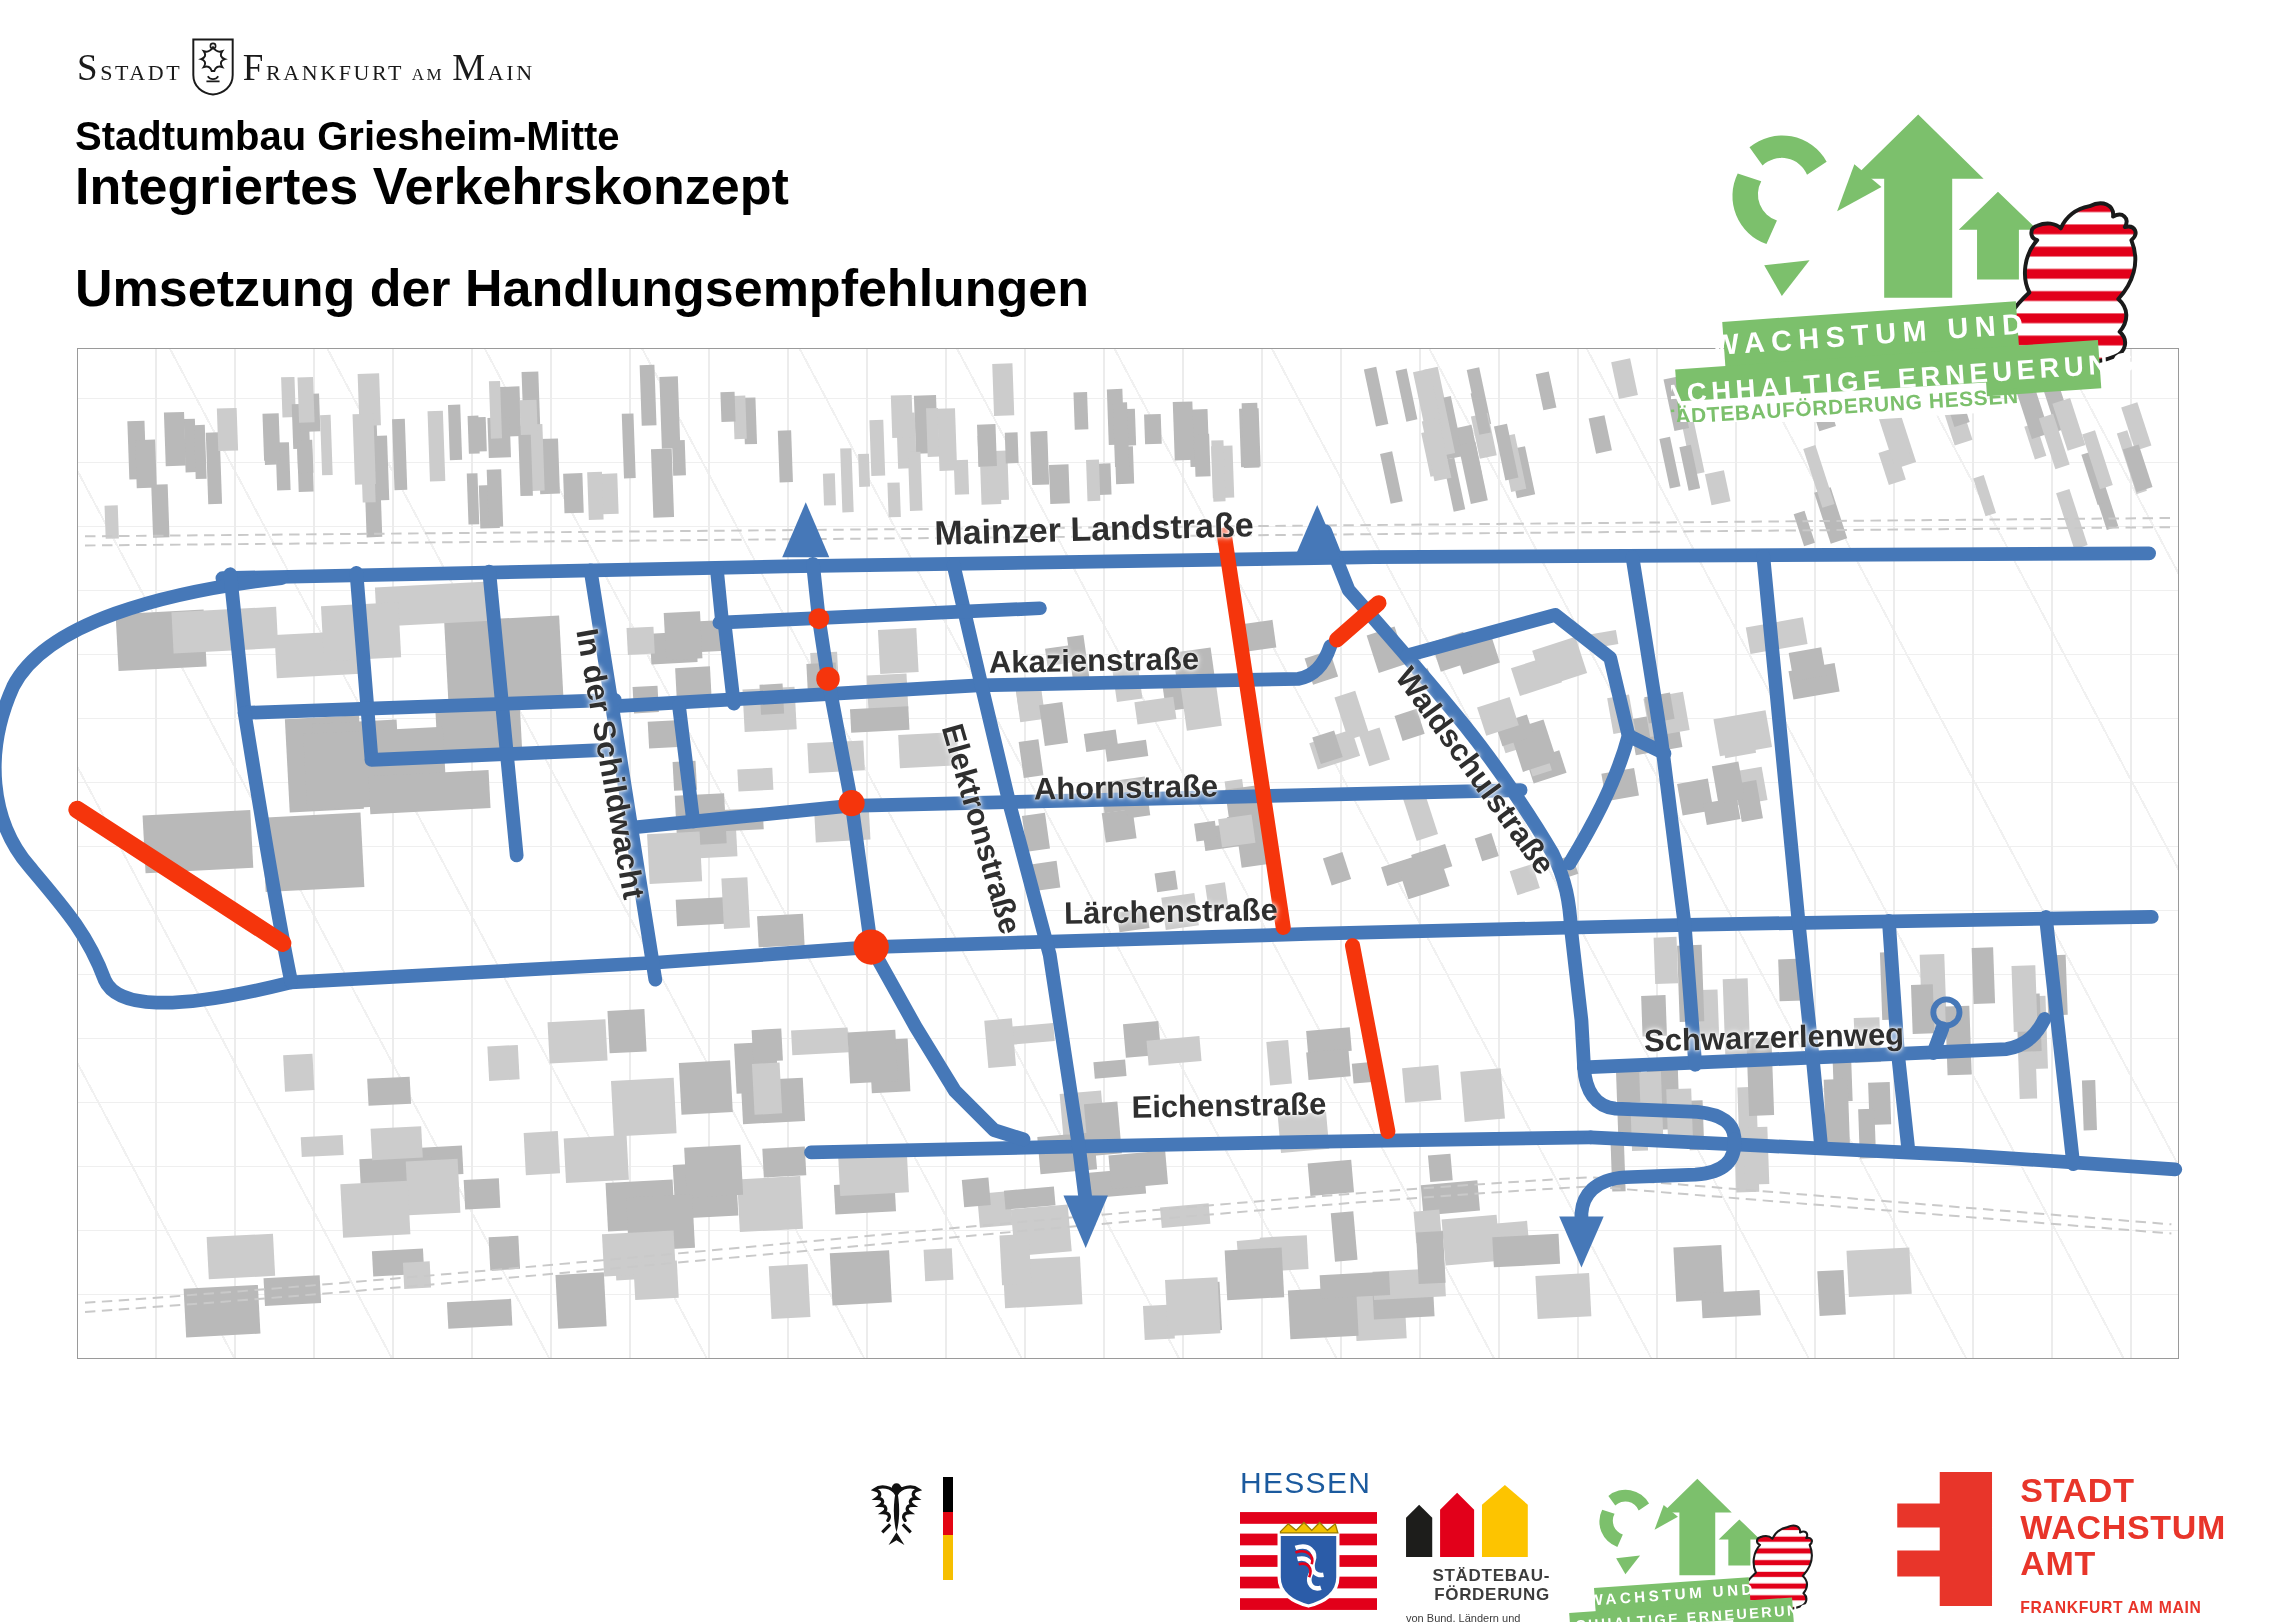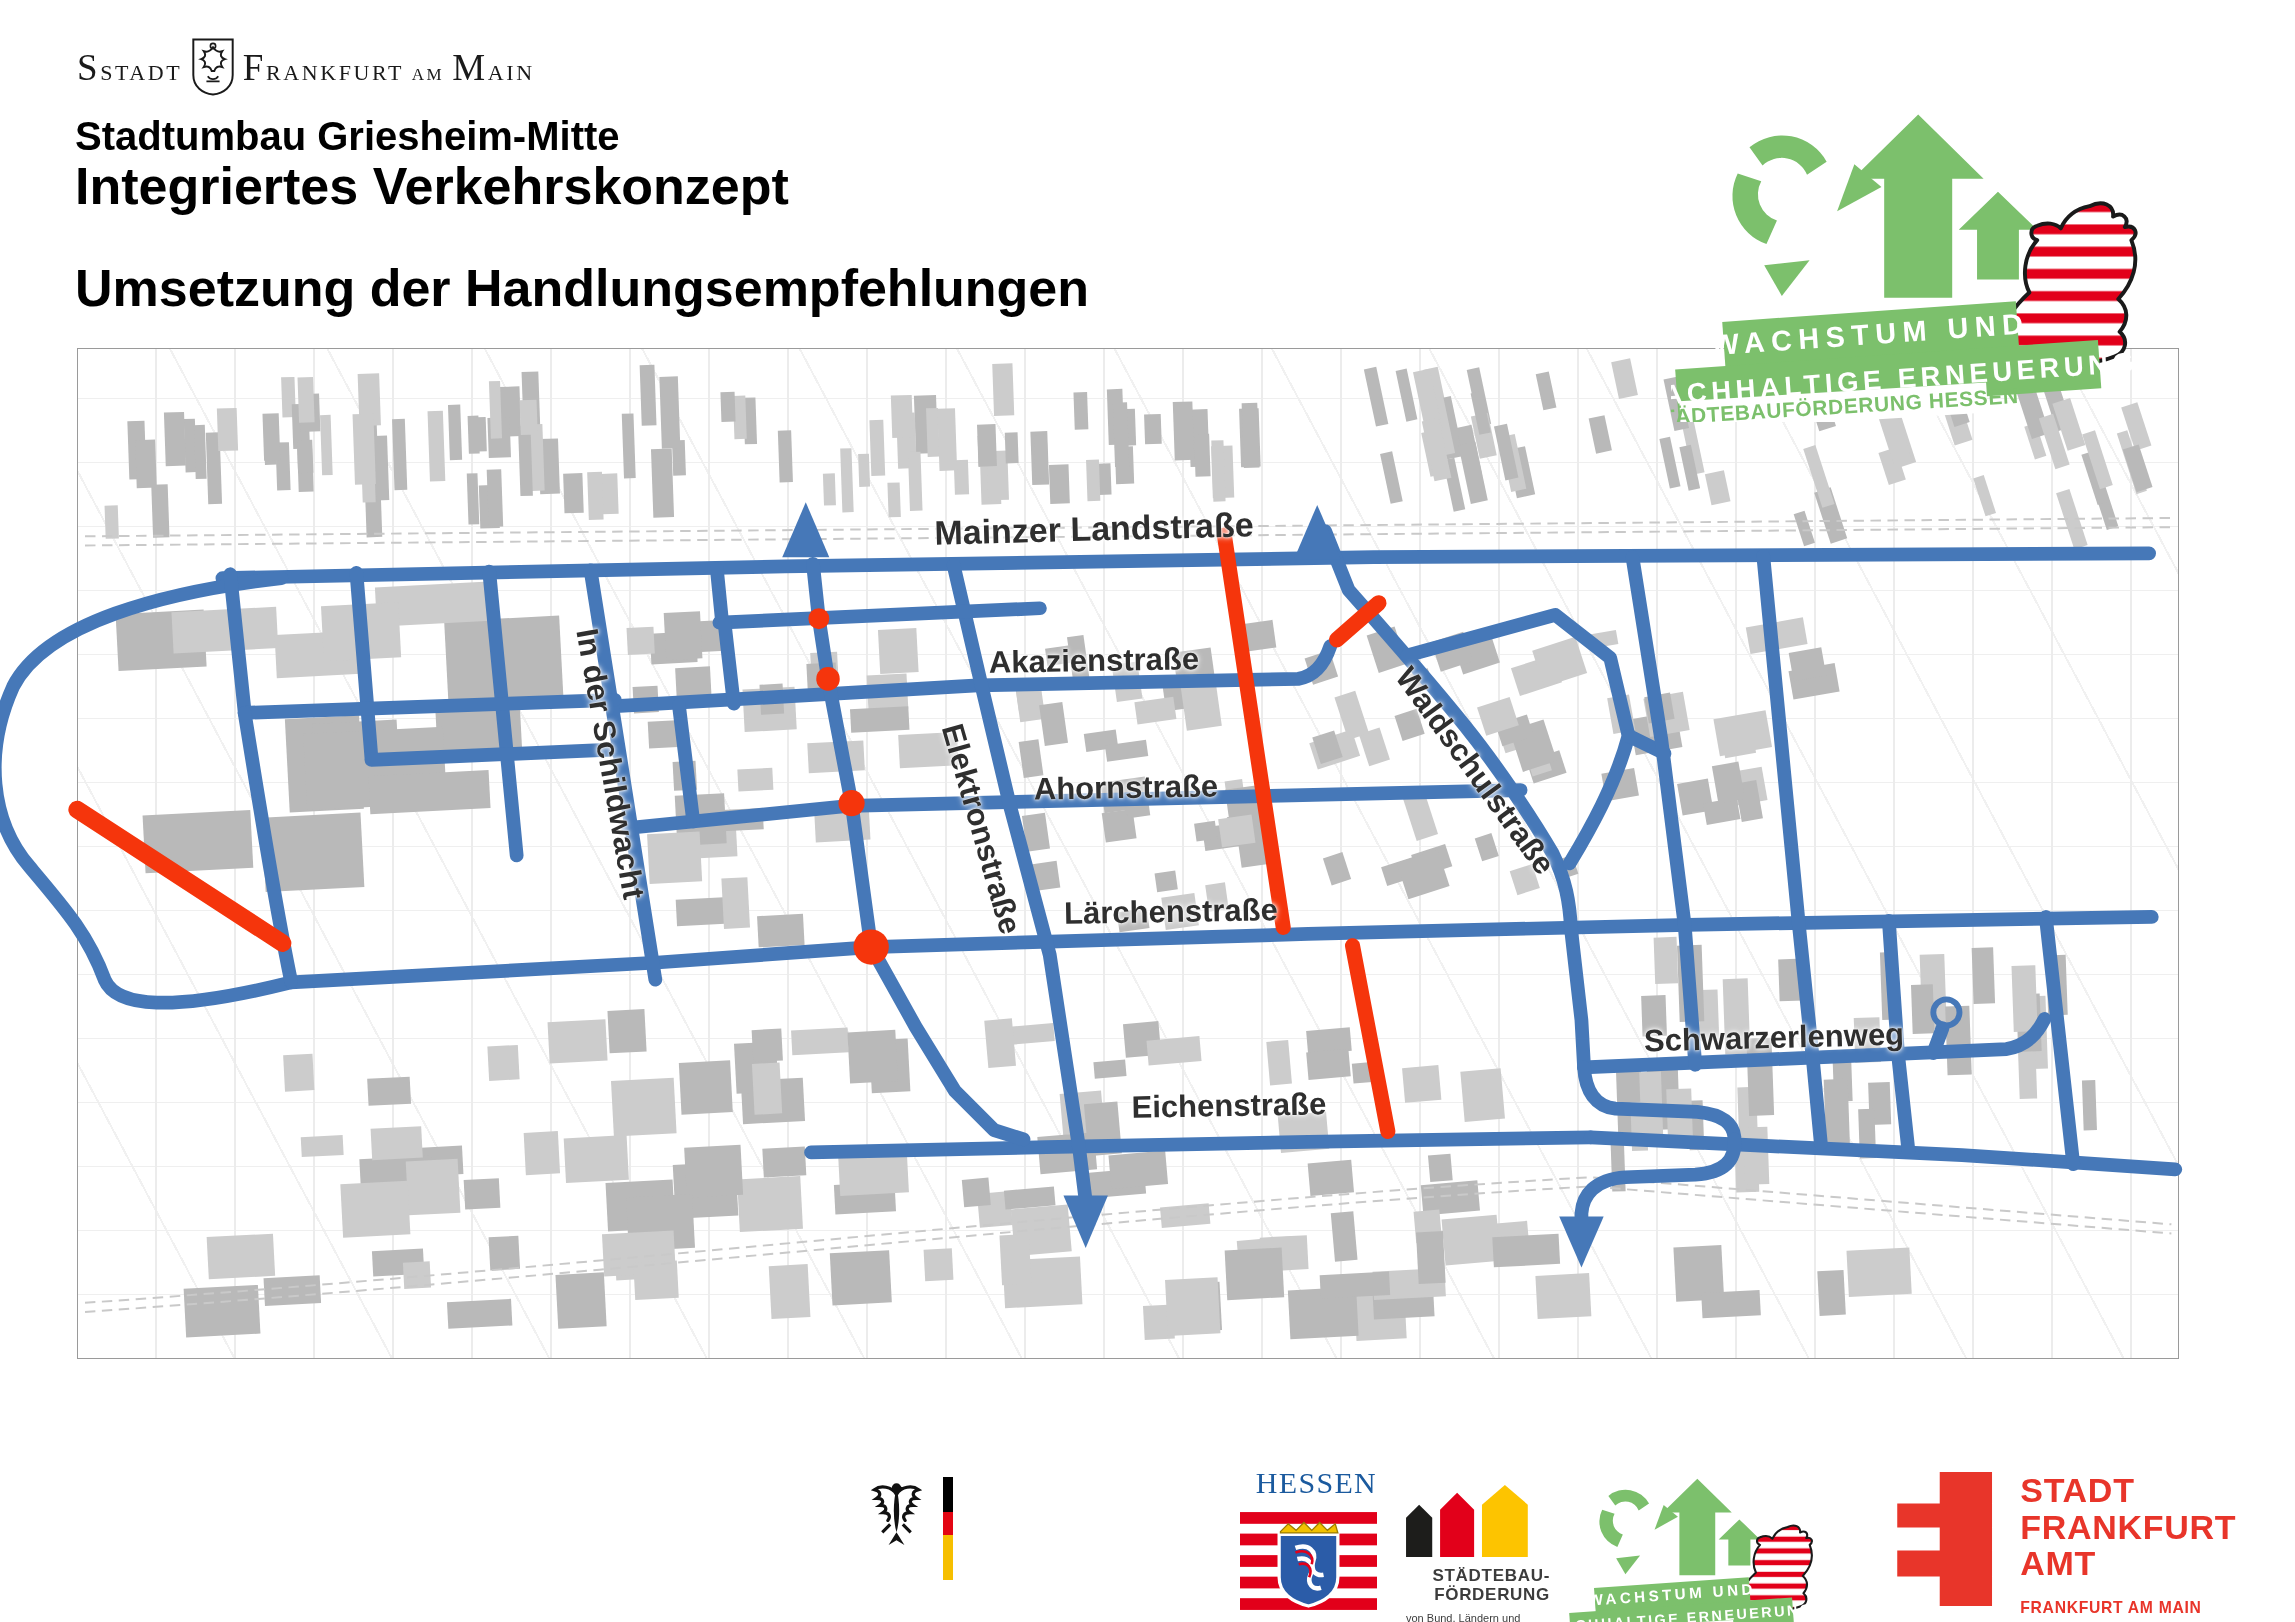--- a/index.html
+++ b/index.html
@@ -29,21 +29,21 @@
   .map-svg{position:absolute;left:0;top:0;width:2295px;height:1622px;z-index:20;pointer-events:none;}
   .street-label{position:absolute;z-index:30;font-weight:bold;color:#2f2f2f;white-space:nowrap;
       text-shadow:0 0 3.9px #fff,0 0 6.5px #fff,0 0 1.3px #fff;}
 
   
   .footer{position:absolute;left:0;top:1459px;width:2295px;height:164px;z-index:10;}
   .bmwsb{position:absolute;left:857px;top:18.3px;display:flex;}
   .bmwsb .bar{width:10.5px;height:103px;margin:0 10.5px 0 6.5px;background:linear-gradient(#000 0 34%,#e30613 34% 56%,#f6bf00 56% 100%);}
   .bmwsb .txt{font-size:21.6px;color:#1a1a1a;line-height:1.22;padding-top:1.3px;}
   .hessen{position:absolute;left:1240px;top:6.5px;width:137px;}
-  .hessen .word{color:#1b5a9e;font-size:30px;letter-spacing:1.3px;font-weight:400;text-align:right;margin-bottom:12px;font-family:Liberation Serif, serif;}
+  .hessen .word{color:#1b5a9e;font-size:30px;letter-spacing:1.3px;font-weight:400;text-align:left;margin-bottom:12px;}
   .staedtebau{position:absolute;left:1406px;top:26px;width:144px;}
   .staedtebau .t1{font-size:17px;font-weight:bold;color:#3c3c3c;line-height:1.15;margin-top:6.5px;letter-spacing:0.7px;text-align:right;}
   .staedtebau .t2{font-size:11px;color:#3c3c3c;margin-top:6.5px;line-height:1.3;}
   .spa{position:absolute;left:1884px;top:13px;display:flex;}
   .spa .txt{margin-left:18.3px;}
   .spa .big{font-size:34px;line-height:1.08;font-weight:bold;color:#e8352a;letter-spacing:0.7px;}
   .spa .sub{font-size:15.7px;font-weight:bold;color:#e8352a;margin-top:17px;letter-spacing:0.7px;}
 </style>
 </head>
 <body>
@@ -647,20 +647,20 @@
         </div>
   </div>
 
   <div class="spa">
     <svg width="118" height="134" viewBox="0 0 180 205">
       <path d="M85,0 H165 V205 H85 V160 H20 V120 H85 V85 H20 V48 H85 Z" fill="#e8352a"></path>
     </svg>
     <div class="txt">
       <div class="big">
         <div>STADT</div>
-        <div>FRANKFURT</div>
+        <div>WACHSTUM</div>
         <div>AMT</div>
       </div>
       <div class="sub">FRANKFURT AM MAIN</div>
     </div>
   </div>
 </div>
 
 
 </body></html>

